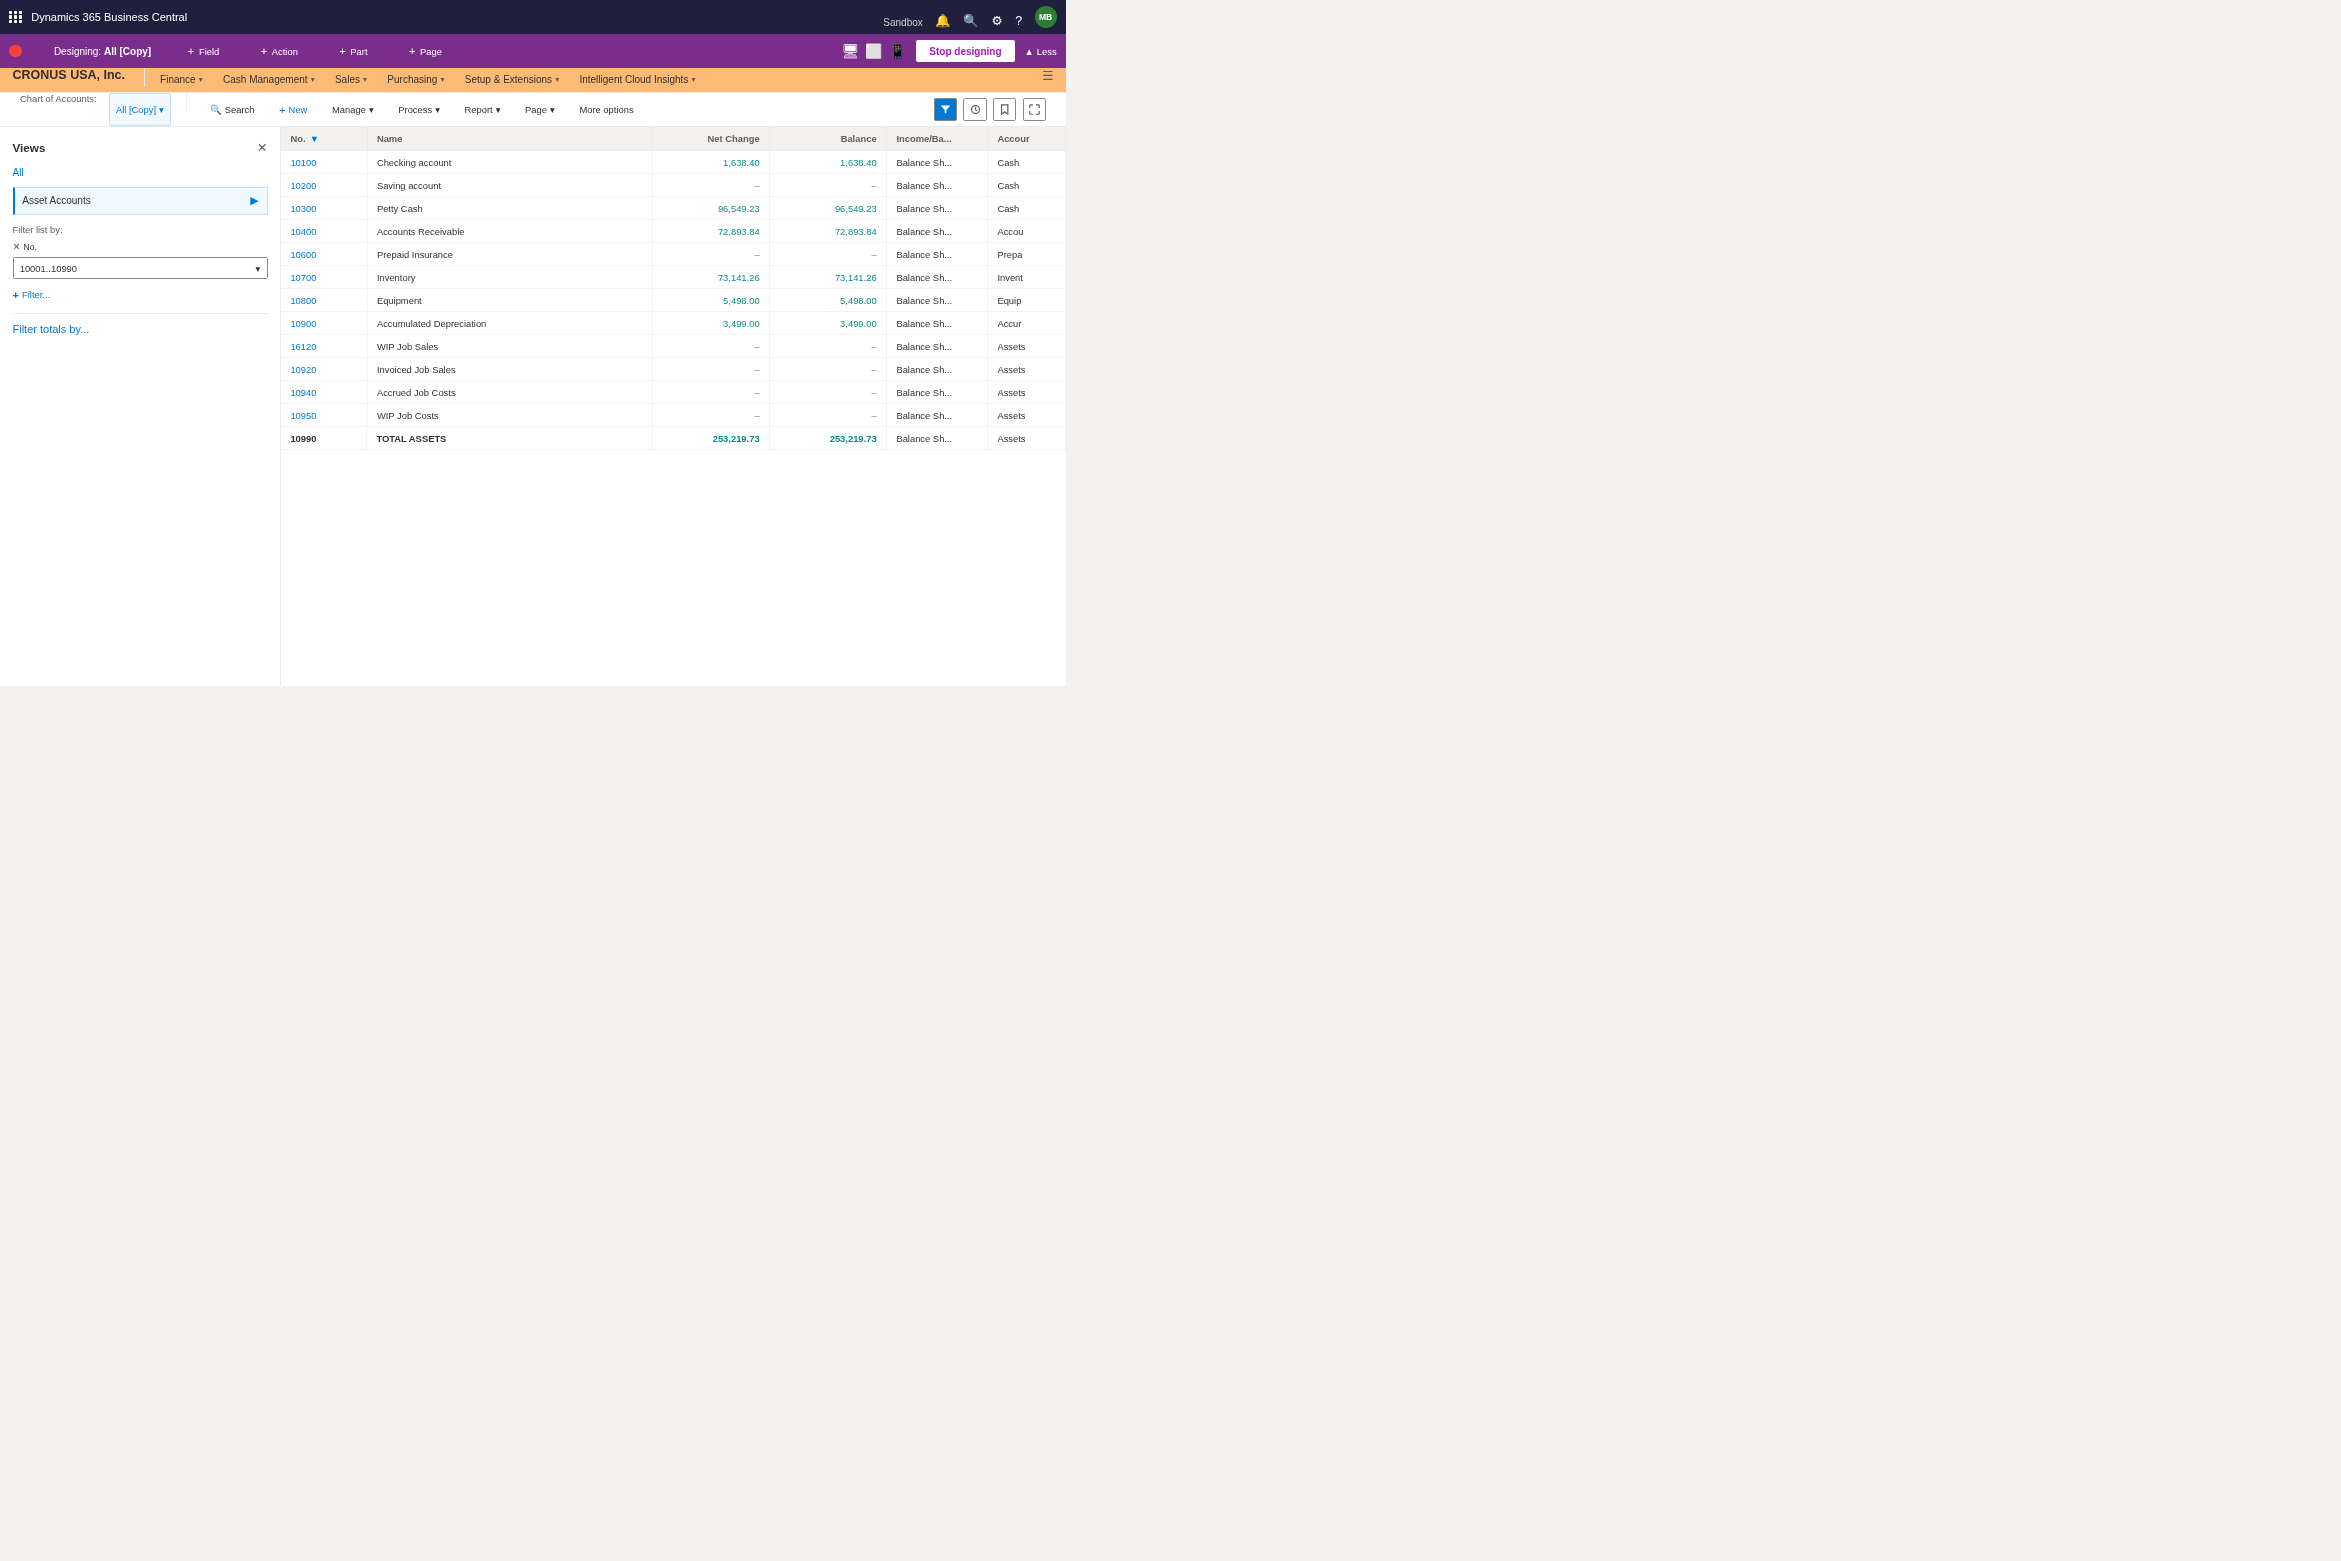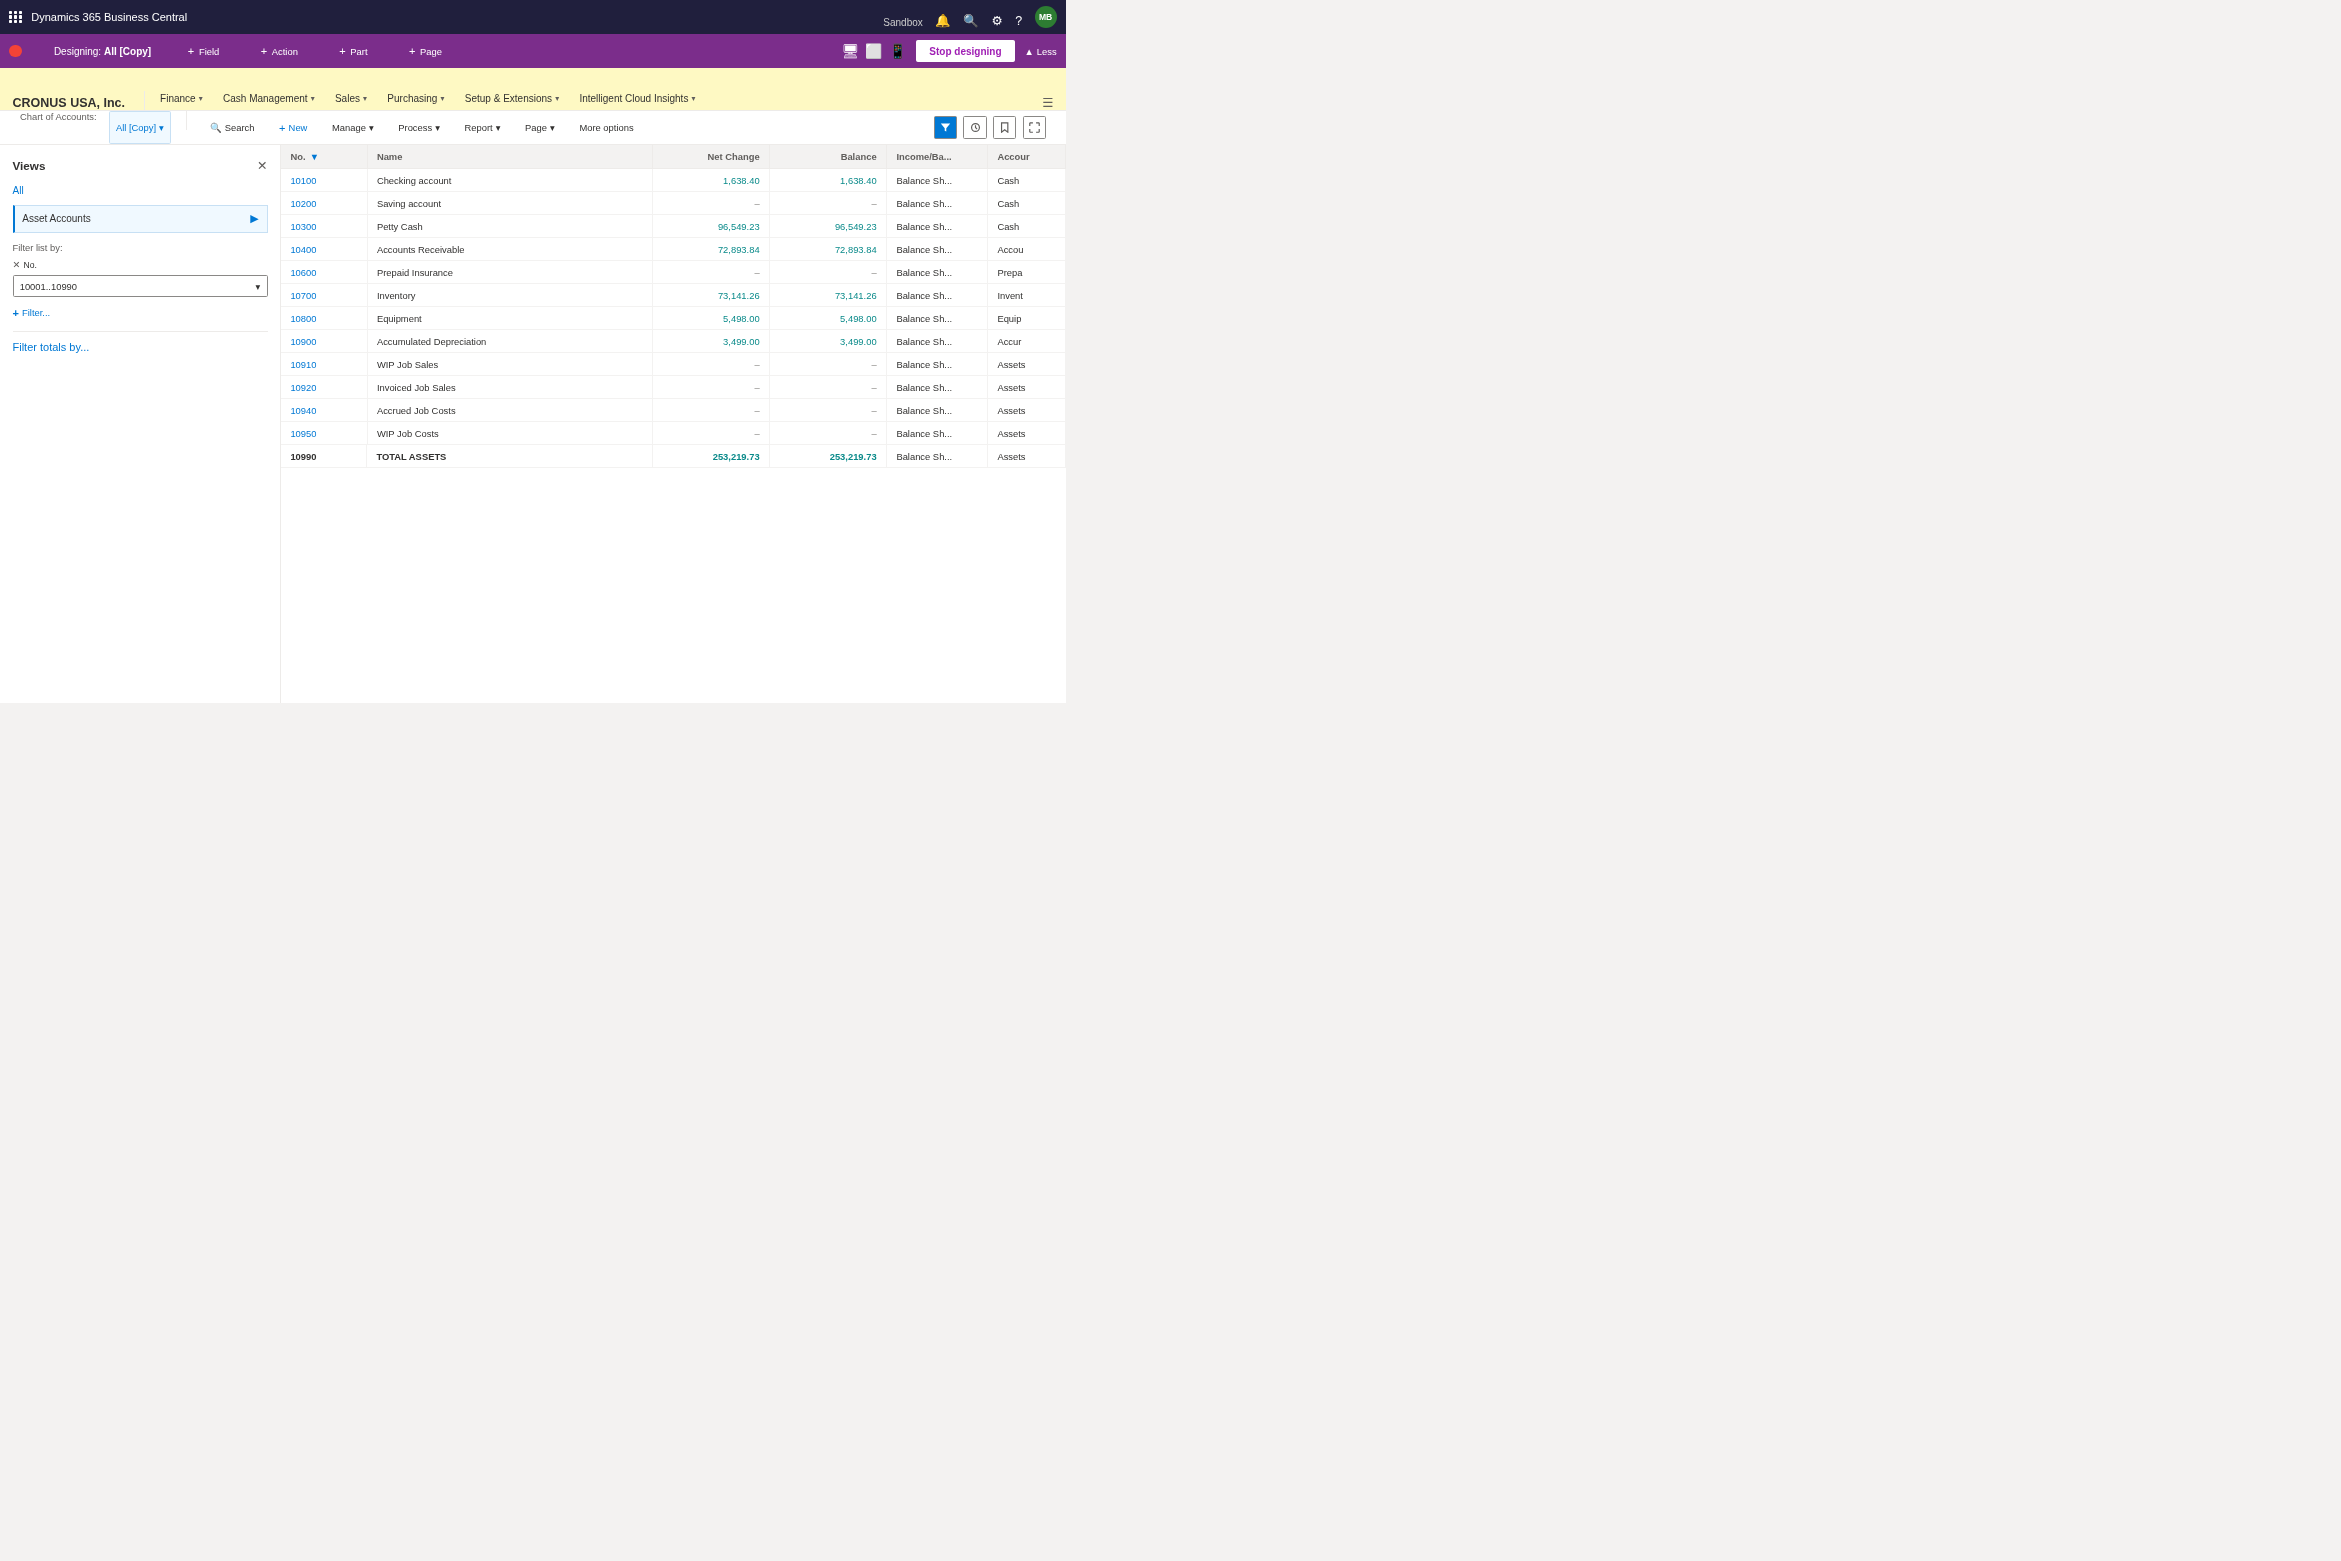--- a/index.html
+++ b/index.html
@@ -44,24 +44,24 @@
     .design-right { display: flex; align-items: center; gap: 9.4px; margin-left: auto; }
     .stop-designing-btn {
       background: white; color: #a020b4; border: 1.6px solid white;
       padding: 4.7px 12.5px; font-size: 10px; font-weight: 600; cursor: pointer; border-radius: 1.6px;
     }
     .device-icons { display: flex; gap: 6.2px; color: white; font-size: 14px; }
     .less-btn { color: white; font-size: 9.4px; cursor: pointer; display: flex; align-items: center; gap: 3.1px; }
 
     
     .menu-bar {
-      background: #fef9c3;
-      height: 43px;
+      background: #fdba74;
+      height: 25px;
       display: flex;
-      align-items: flex-end;
+      align-items: flex-start;
       padding: 0 12.5px;
       border-bottom: 0.8px solid #edebe9;
     }
     .company-name { font-size: 12.5px; font-weight: 600; color: #323130; margin-right: 12.5px; }
     .menu-divider { width: 0.8px; height: 19px; background: #edebe9; margin: 0 6.2px; }
     .menu-items { display: flex; align-items: center; gap: 1.6px; }
     .menu-item {
       font-size: 10px; color: #323130; padding: 6.2px 9.4px;
       cursor: pointer; display: flex; align-items: center; gap: 3.1px; border-radius: 1.6px;
     }
@@ -447,21 +447,21 @@
             </tr>
             <tr>
               <td class="link">10900</td>
               <td>Accumulated Depreciation</td>
               <td class="number-teal">3,499.00</td>
               <td class="number-teal">3,499.00</td>
               <td>Balance Sh...</td>
               <td>Accur</td>
             </tr>
             <tr>
-              <td class="link">10910</td>
+              <td class="link">16120</td>
               <td>WIP Job Sales</td>
               <td class="right-align"><span class="dash">–</span></td>
               <td class="right-align"><span class="dash">–</span></td>
               <td>Balance Sh...</td>
               <td>Assets</td>
             </tr>
             <tr>
               <td class="link">10920</td>
               <td>Invoiced Job Sales</td>
               <td class="right-align"><span class="dash">–</span></td>

